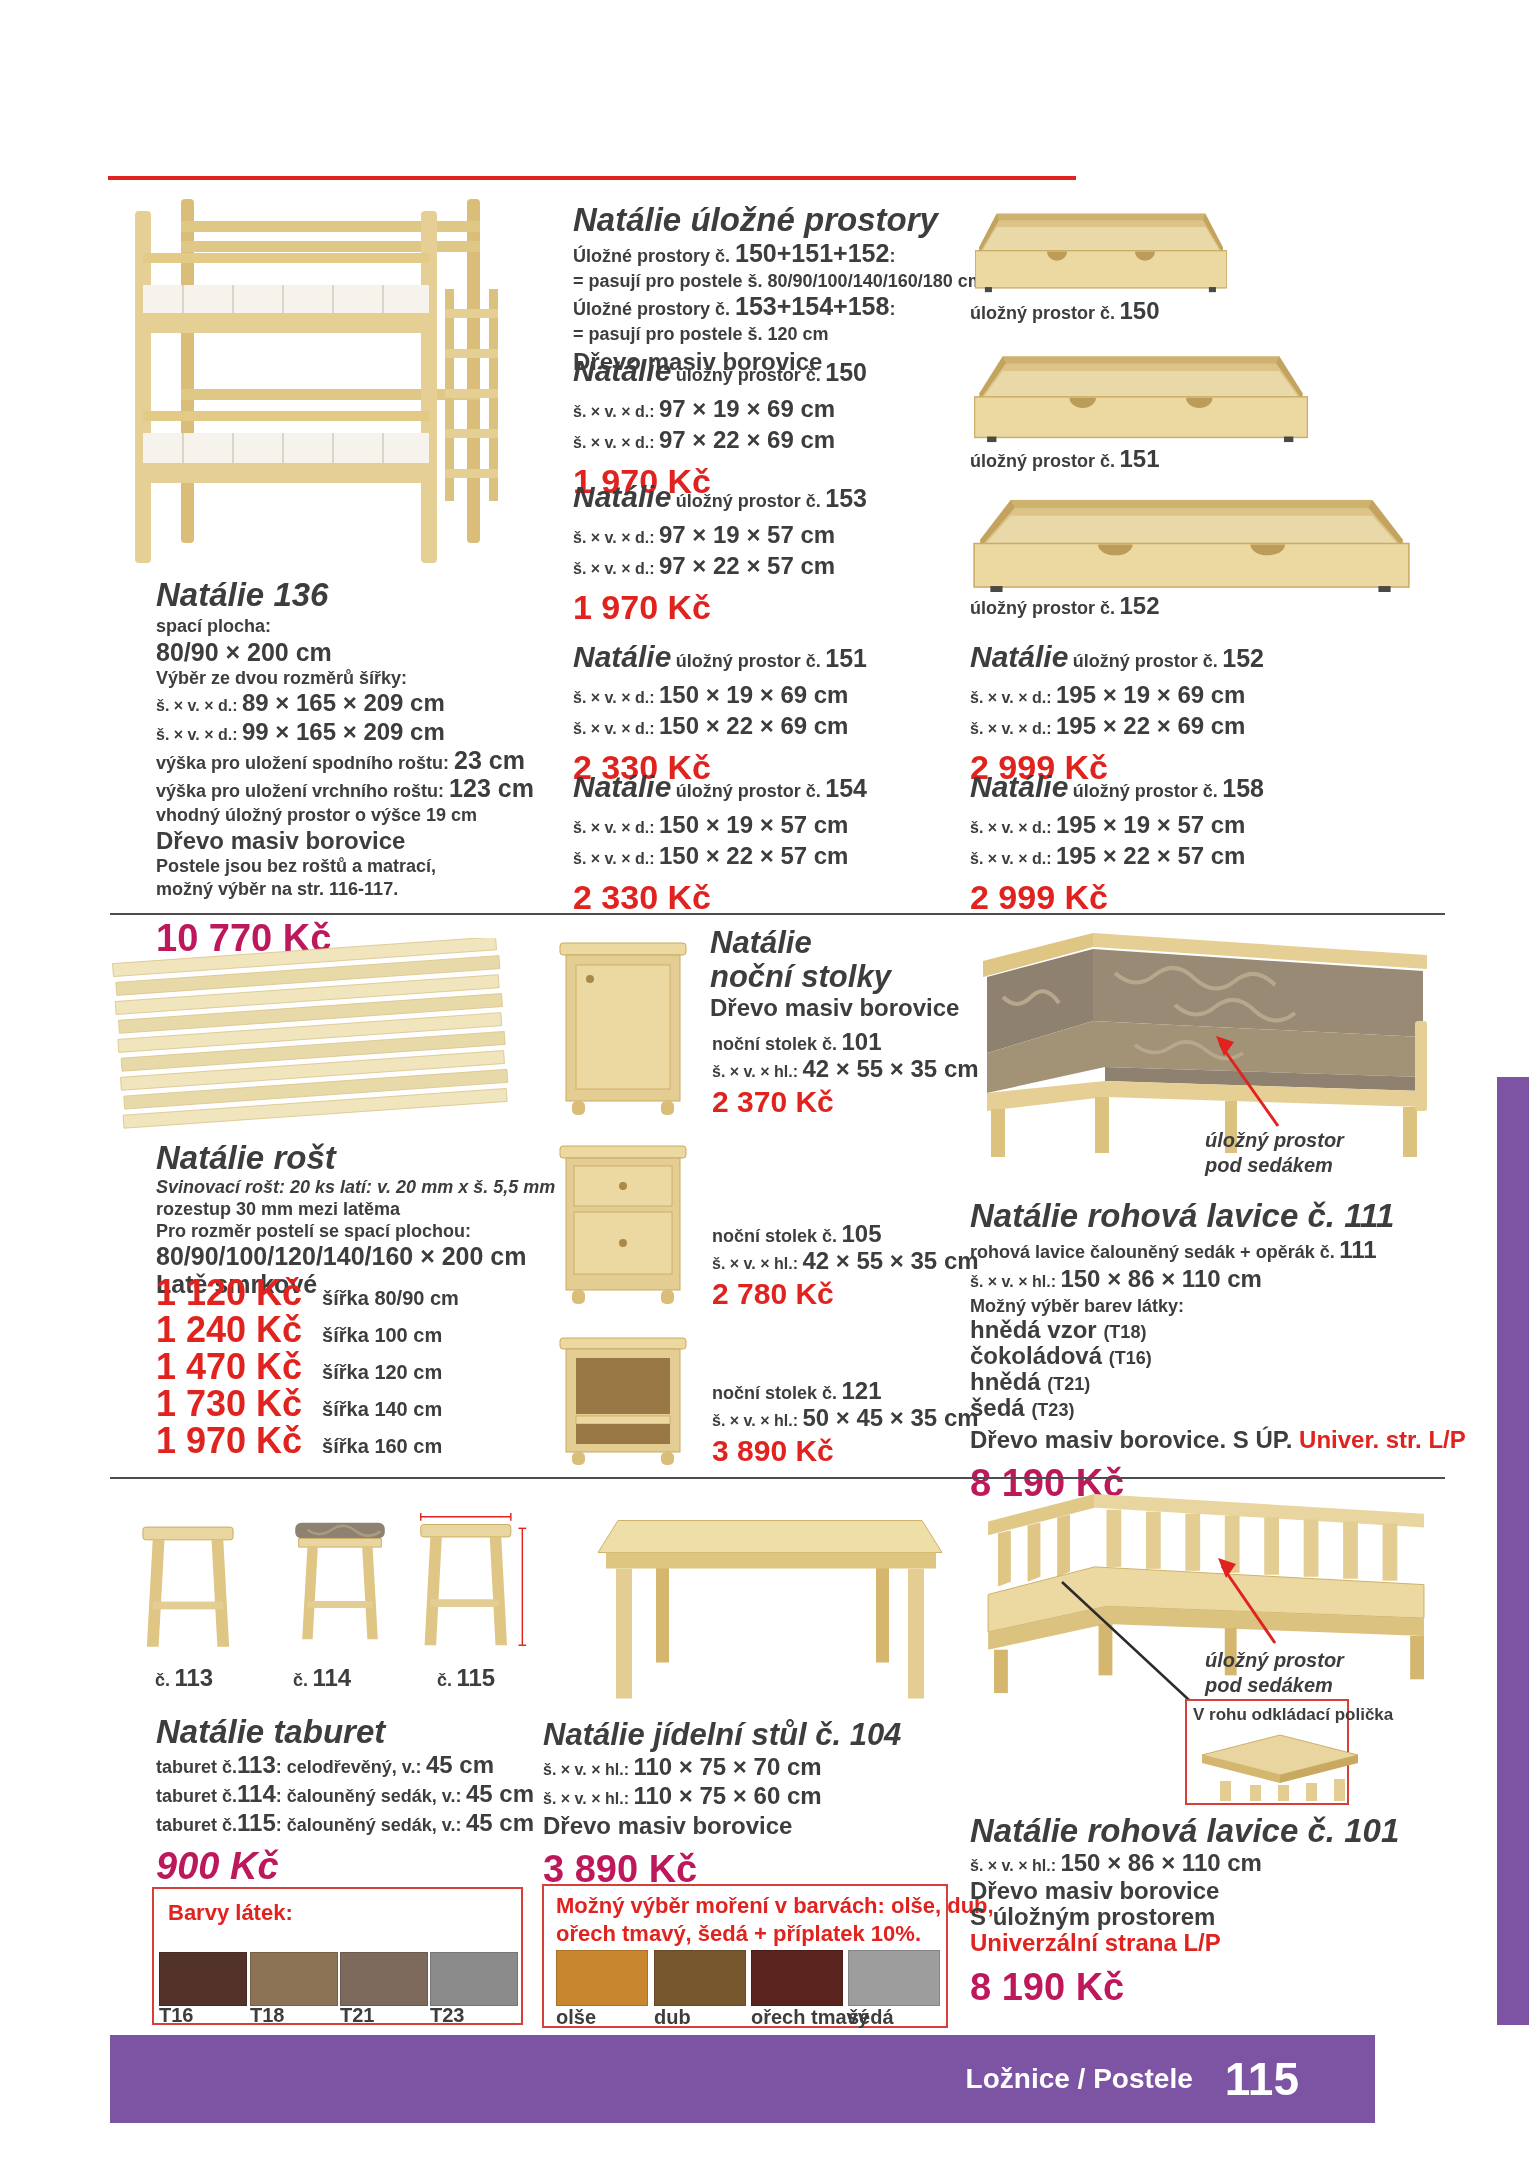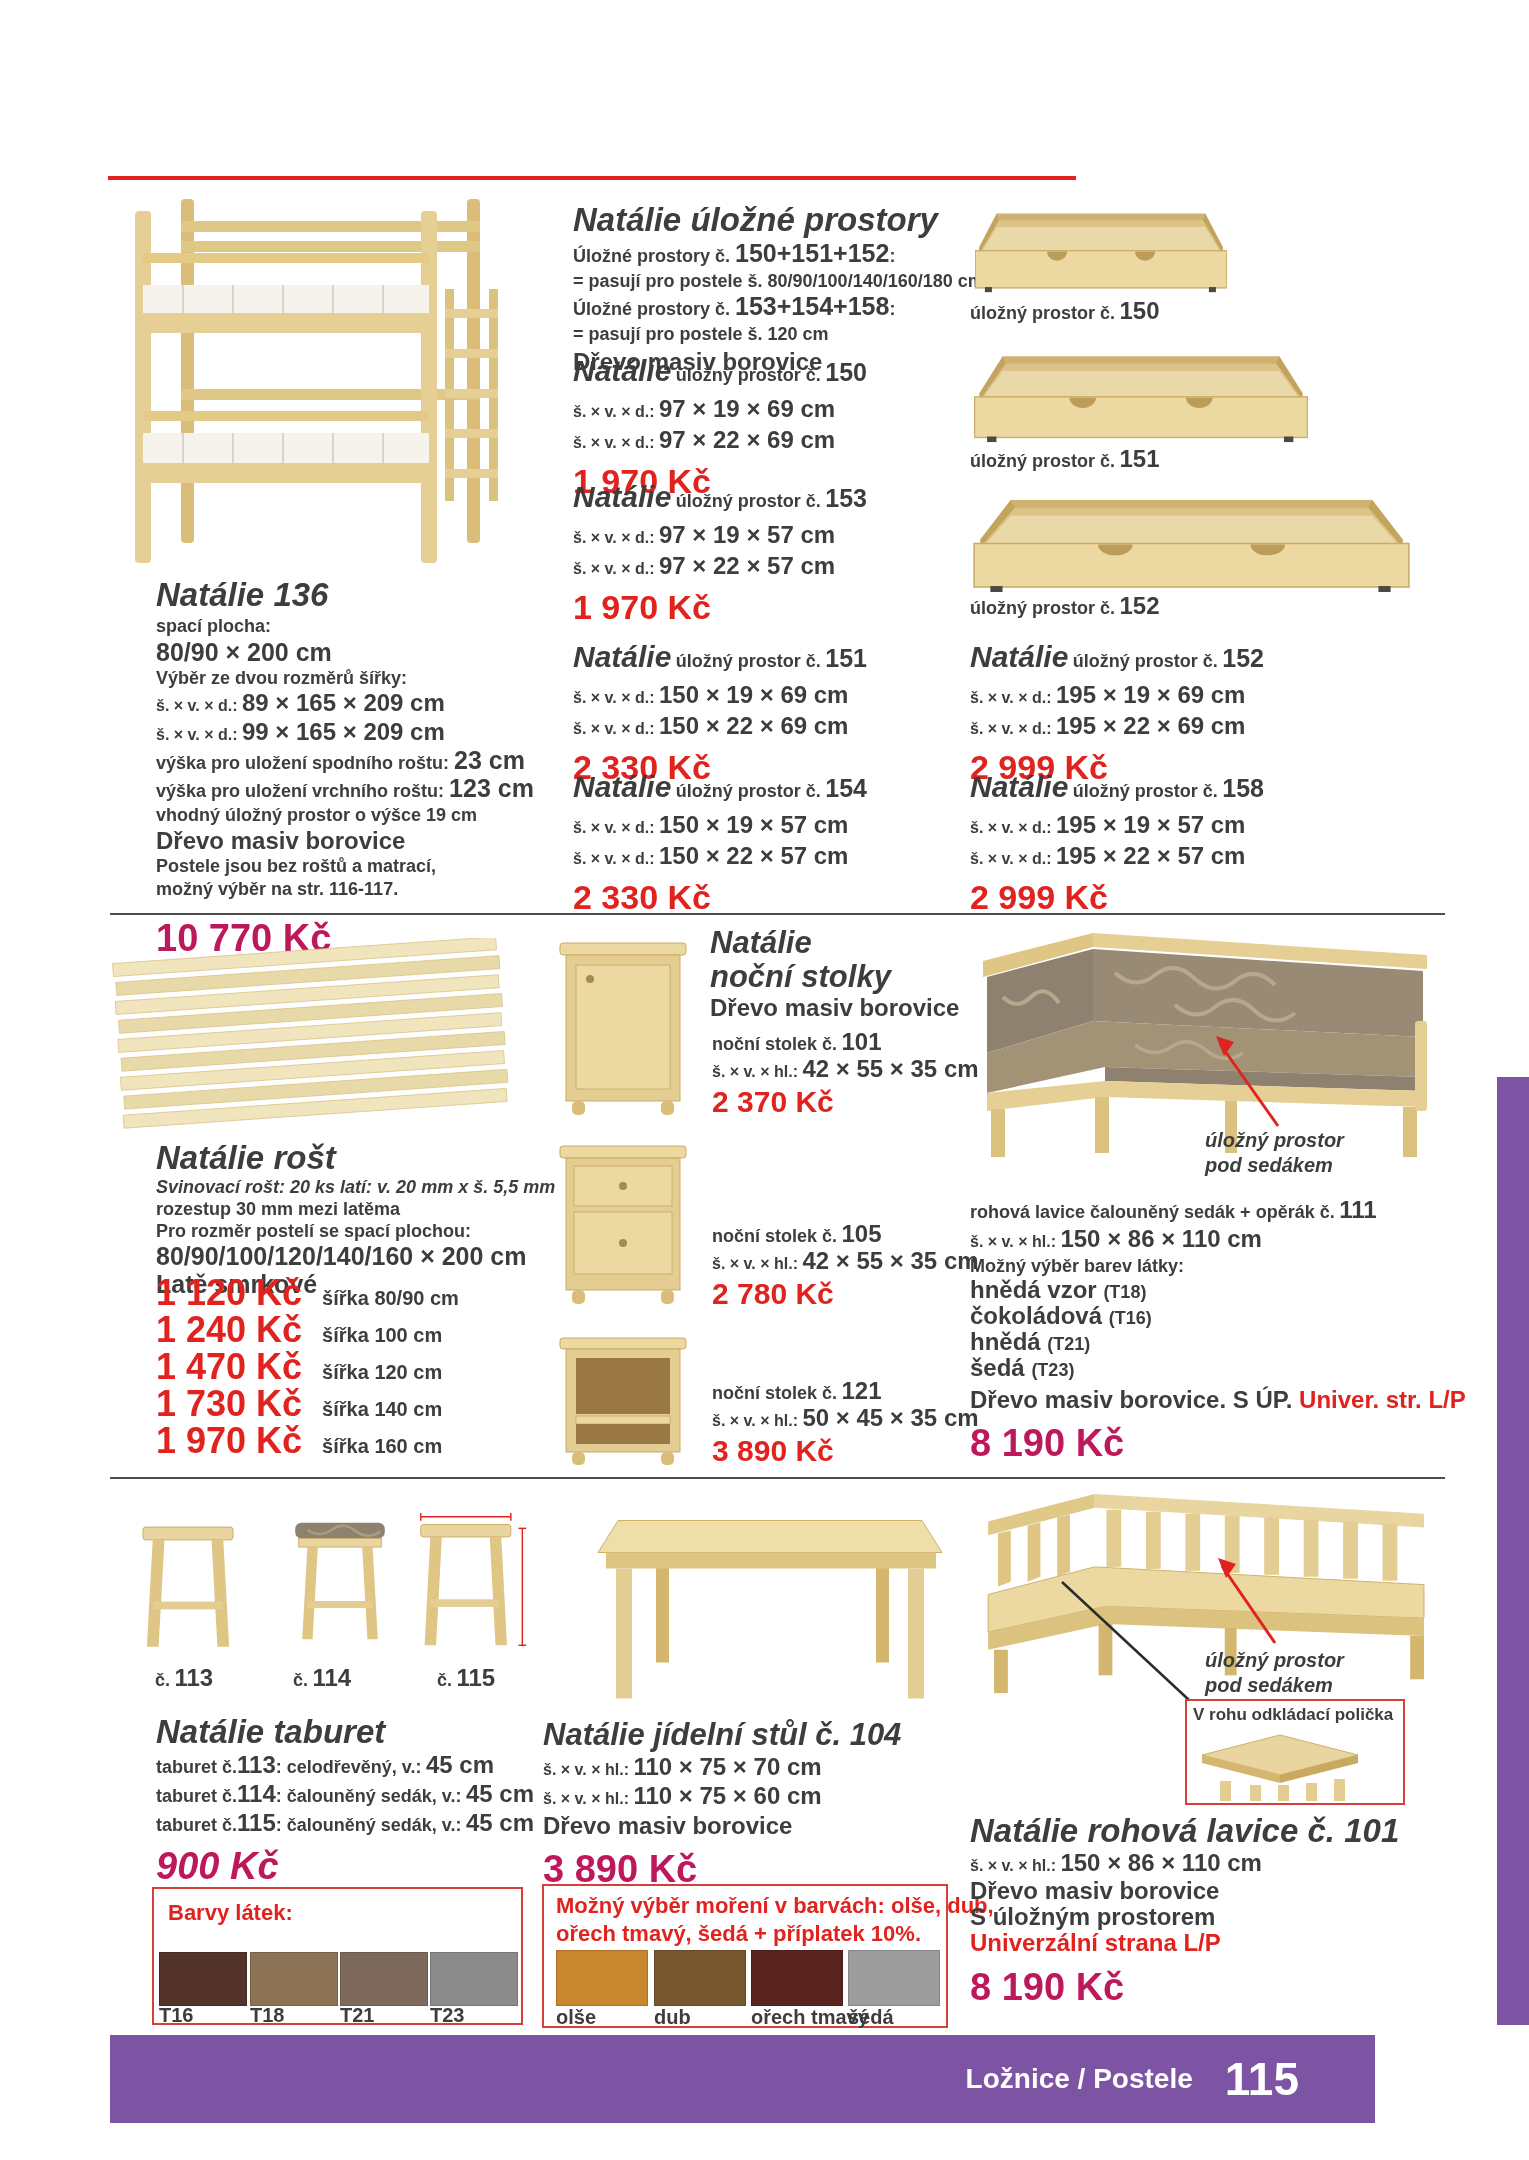--- a/index.html
+++ b/index.html
@@ -367,20 +367,21 @@
       <line x1="78" y1="98" x2="20" y2="16" stroke="#e0231e" stroke-width="3"></line>
       <polygon points="16,8 34,14 24,28" fill="#e0231e"></polygon>
     </svg>
   </div>
   <div class="abs" style="left:1205px;top:1128px;">
     <div class="ann">úložný prostor</div>
     <div class="ann">pod sedákem</div>
   </div>
 
   <div class="abs" style="left:970px;top:1196px;width:480px;">
+    <div class="sec-head">Natálie rohová lavice č. 111</div>
     <div class="caption" style="line-height:27px;"><span class="cap-label">rohová lavice čalouněný sedák + opěrák č.</span>
       <span class="cap-num">111</span></div>
     <div class="dim" style="line-height:26px;"><span>š. × v. × hl.:</span> <span class="val">150 × 86 × 110 cm</span></div>
     <div class="body">Možný výběr barev látky:</div>
     <div class="fab-line"><span>hnědá vzor</span> <span class="fab-code">(T18)</span></div>
     <div class="fab-line"><span>čokoládová</span> <span class="fab-code">(T16)</span></div>
     <div class="fab-line"><span>hnědá</span> <span class="fab-code">(T21)</span></div>
     <div class="fab-line"><span>šedá</span> <span class="fab-code">(T23)</span></div>
     <div class="mat" style="margin-top:4px;"><span>Dřevo masiv borovice. S ÚP.</span> <span class="red">Univer. str. L/P</span></div>
     <div class="price-xl" style="margin-top:6px;">8 190 Kč</div>
@@ -517,21 +518,21 @@
     <svg width="100" height="100" viewBox="0 0 100 100">
       <line x1="75" y1="95" x2="22" y2="18" stroke="#e0231e" stroke-width="3"></line>
       <polygon points="18,10 36,16 26,30" fill="#e0231e"></polygon>
     </svg>
   </div>
   <div class="abs" style="left:1205px;top:1648px;">
     <div class="ann">úložný prostor</div>
     <div class="ann">pod sedákem</div>
   </div>
 
-  <div class="abs redbox" style="left:1185px;top:1699px;width:220px;height:106px;">
+  <div class="abs redbox" style="left:1185px;top:1699px;width:164px;height:106px;">
     <div style="position:absolute;left:6px;top:4px;font-size:17px;font-weight:700;white-space:nowrap;">V rohu odkládací polička</div>
     <div style="position:absolute;left:3px;top:32px;">
       <svg width="180" height="68" viewBox="0 0 180 68">
         <polygon points="90,2 168,22 90,42 12,22" fill="#e8d5a0" stroke="#cdb06a"></polygon>
         <polygon points="12,22 90,42 90,50 12,30" fill="#d4b66e"></polygon>
         <polygon points="90,42 168,22 168,30 90,50" fill="#c9a95f"></polygon>
         <rect x="30" y="48" width="11" height="20" fill="#e3cd92"></rect>
         <rect x="60" y="52" width="11" height="16" fill="#e3cd92"></rect>
         <rect x="88" y="52" width="11" height="16" fill="#e3cd92"></rect>
         <rect x="116" y="50" width="11" height="18" fill="#e3cd92"></rect>

